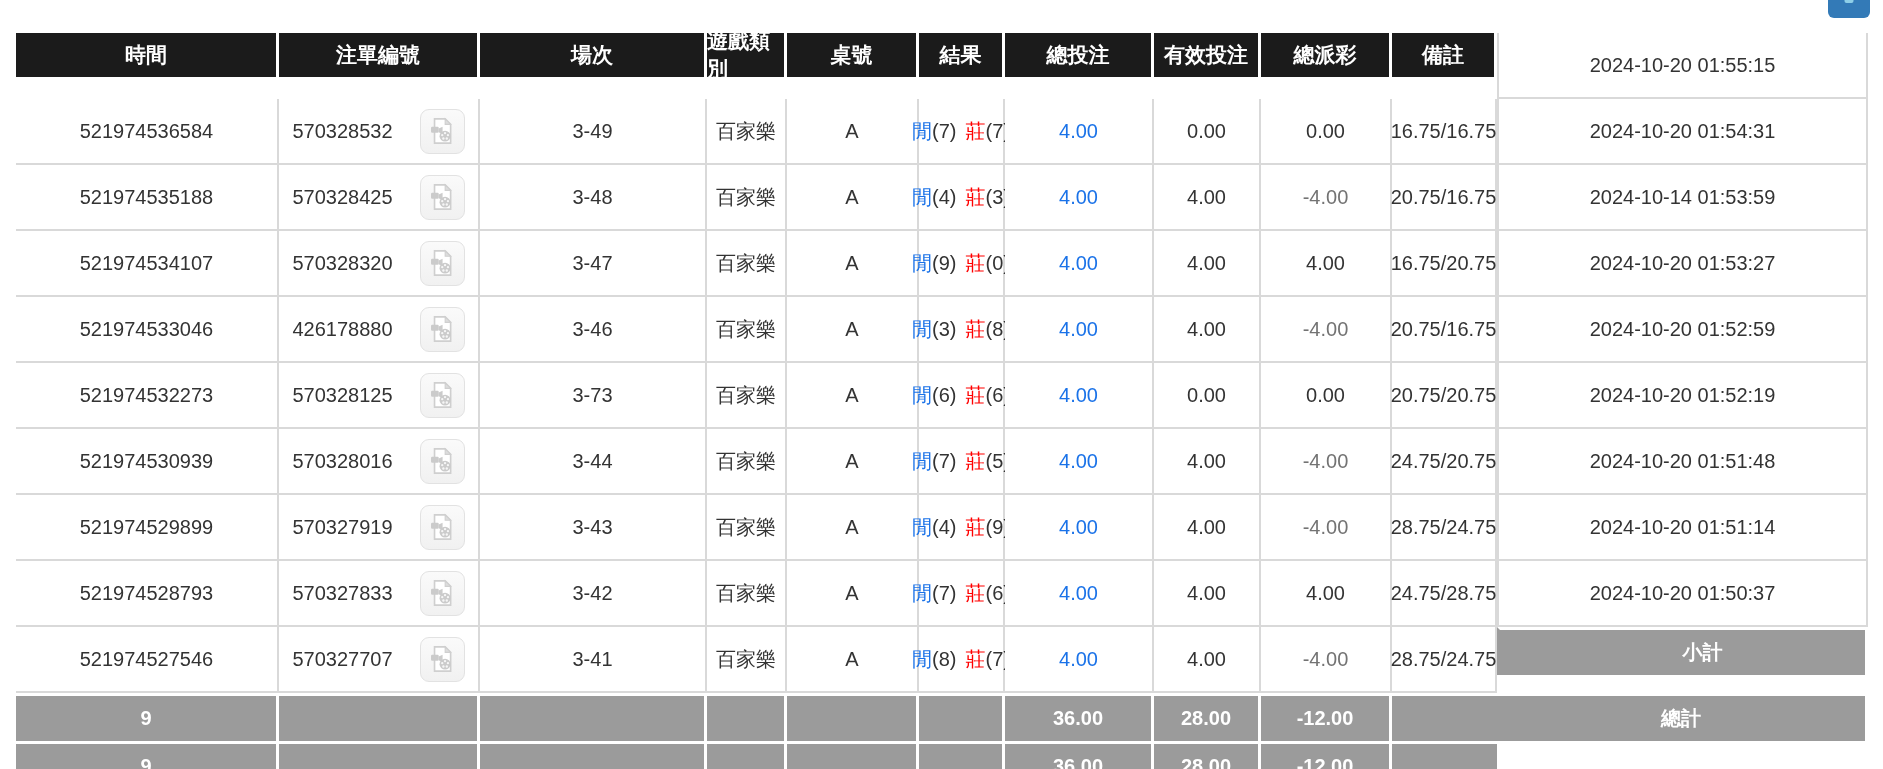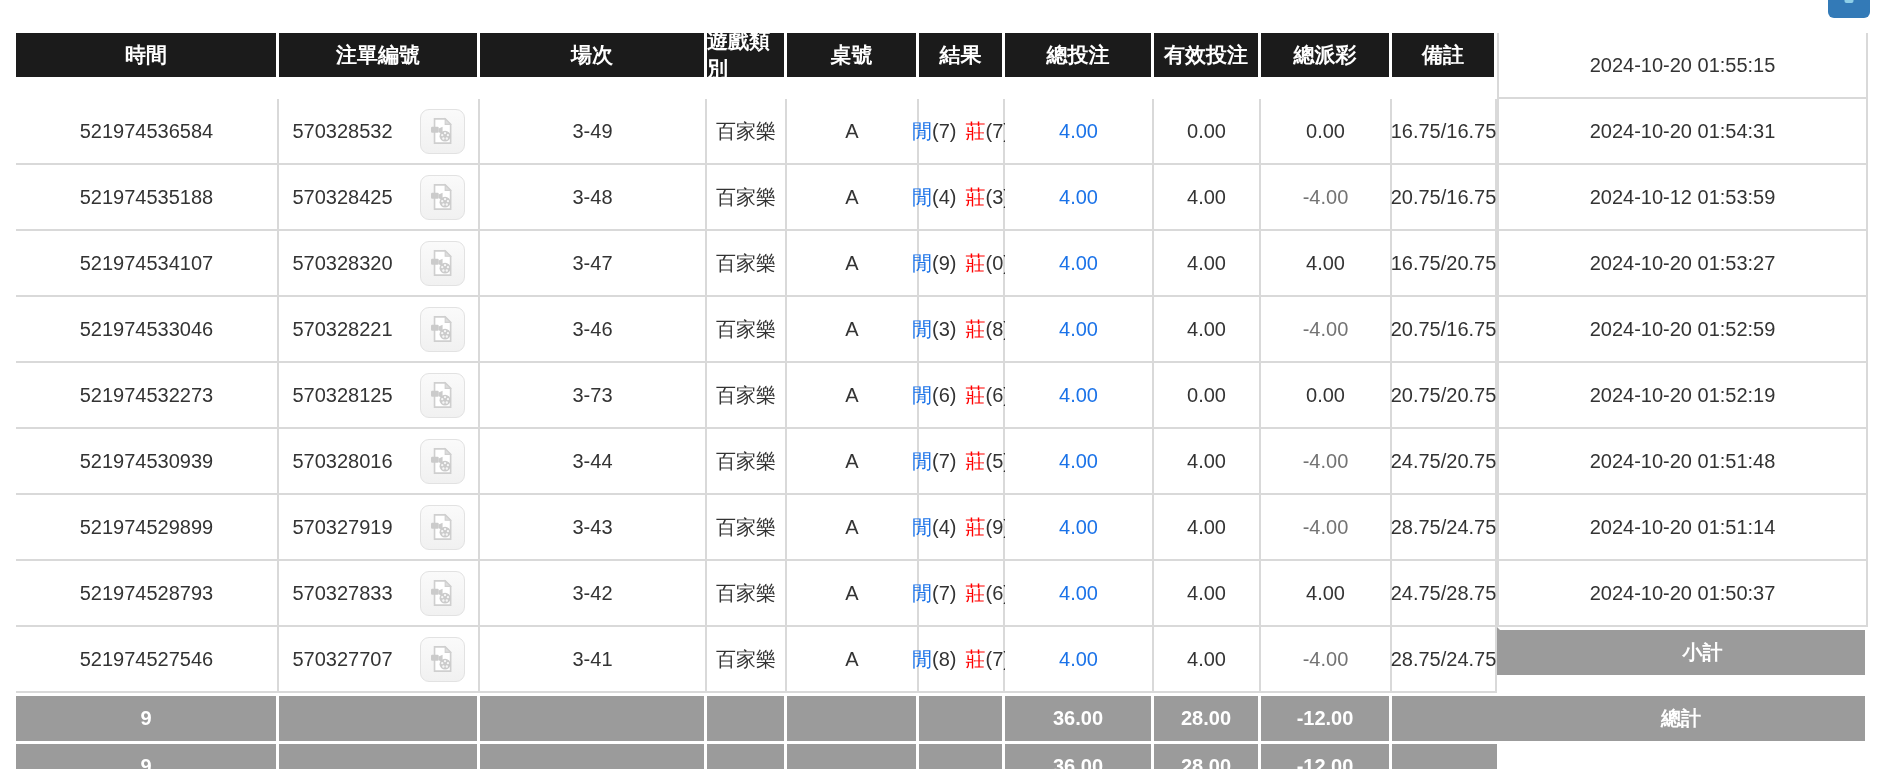--- a/index.html
+++ b/index.html
@@ -161,21 +161,21 @@
     </div>
     <div class="td">
         <a class="bet-link">4.00</a>
       </div>
     <div class="td">4.00</div>
     <div class="td neg">-4.00</div>
     <div class="td">20.75/16.75</div>
   </div>
 
   <div class="row">
-    <div class="td first">2024-10-12 01:53:59</div>
+    <div class="td first">2024-10-14 01:53:59</div>
     <div class="td">521974534107</div>
     <div class="td round-cell">
       <span>570328320</span>
       <button class="video-btn">
         <svg viewBox="0 0 24 24" width="28" height="28" aria-hidden="true">
           <path d="M5.6 1.6h9.1l4.7 4.7v16.1H5.6z" fill="#ffffff" stroke="#cfcfcf" stroke-width="1.4"></path>
           <path d="M14.7 1.6l4.7 4.7h-4.7z" fill="#dddddd" stroke="#cfcfcf" stroke-width="0.9"></path>
           <rect x="2.6" y="8.4" width="6.6" height="5.2" rx="1" fill="#cbcbcb"></rect>
           <path d="M9.2 9.9l3.3-1.6v6.4l-3.3-1.6z" fill="#cbcbcb"></path>
           <circle cx="14.6" cy="16.4" r="4.7" fill="#cbcbcb"></circle>
@@ -201,21 +201,21 @@
       </div>
     <div class="td">4.00</div>
     <div class="td">4.00</div>
     <div class="td">16.75/20.75</div>
   </div>
 
   <div class="row">
     <div class="td first">2024-10-20 01:53:27</div>
     <div class="td">521974533046</div>
     <div class="td round-cell">
-      <span>570328221</span>
+      <span>426178880</span>
       <button class="video-btn">
         <svg viewBox="0 0 24 24" width="28" height="28" aria-hidden="true">
           <path d="M5.6 1.6h9.1l4.7 4.7v16.1H5.6z" fill="#ffffff" stroke="#cfcfcf" stroke-width="1.4"></path>
           <path d="M14.7 1.6l4.7 4.7h-4.7z" fill="#dddddd" stroke="#cfcfcf" stroke-width="0.9"></path>
           <rect x="2.6" y="8.4" width="6.6" height="5.2" rx="1" fill="#cbcbcb"></rect>
           <path d="M9.2 9.9l3.3-1.6v6.4l-3.3-1.6z" fill="#cbcbcb"></path>
           <circle cx="14.6" cy="16.4" r="4.7" fill="#cbcbcb"></circle>
           <circle cx="14.6" cy="13.8" r="1" fill="#f6f6f6"></circle>
           <circle cx="12.2" cy="15.6" r="1" fill="#f6f6f6"></circle>
           <circle cx="13.2" cy="18.4" r="1" fill="#f6f6f6"></circle>

